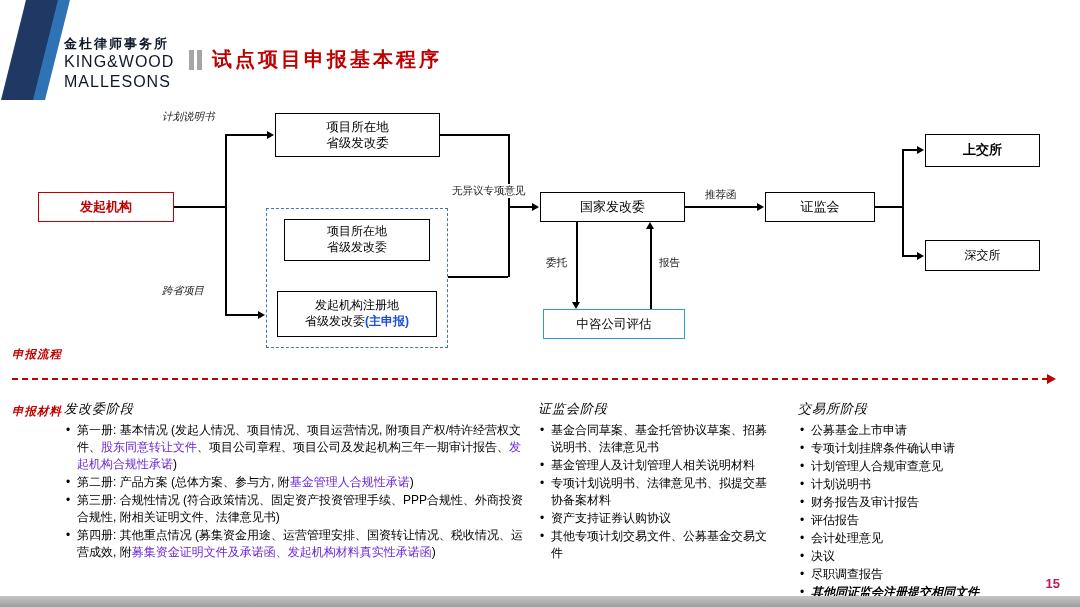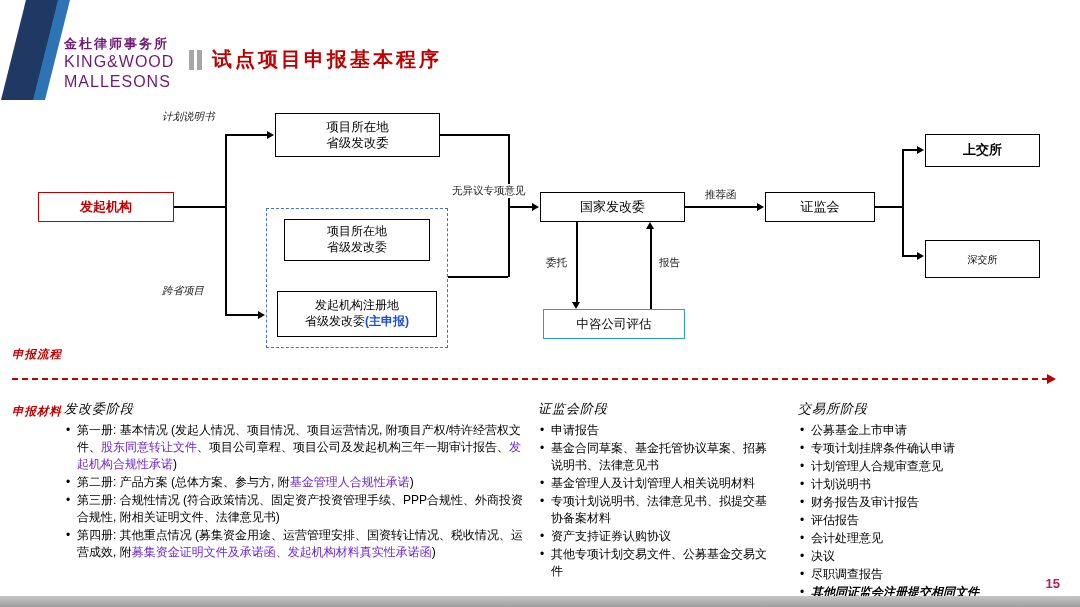--- a/index.html
+++ b/index.html
@@ -4,21 +4,21 @@
 <style>
   html,body{margin:0;padding:0;background:#fff;}
   .slide{position:relative;width:1080px;height:607px;background:#fff;overflow:hidden;
          font-family:"Liberation Sans","DejaVu Sans",sans-serif;color:#000;}
 
   
   .deco-dark{position:absolute;left:14px;top:-4px;width:34px;height:104px;background:#1F3864;transform:skewX(-14deg);}
   .deco-light{position:absolute;left:46px;top:-4px;width:12px;height:104px;background:#2E74B5;transform:skewX(-14deg);}
 
   
-  .logo{position:absolute;left:64px;top:36px;color:#701a75;line-height:1.25;}
+  .logo{position:absolute;left:64px;top:36px;color:#0f172a;line-height:1.25;}
   .logo-cn{font-size:13px;font-weight:bold;letter-spacing:2px;}
   .logo-en{font-size:16px;letter-spacing:1px;}
 
   
   .title-row{position:absolute;left:189px;top:46px;display:flex;align-items:center;}
   .tbar{display:inline-block;width:5px;height:20px;background:#A6A6A6;margin-right:3px;}
   .tbar:nth-child(2){margin-right:10px;}
   .title{font-size:20px;font-weight:bold;color:#C00000;letter-spacing:3px;margin:0;}
 
   
@@ -99,21 +99,21 @@
     </div>
 
     <div class="box" style="left:540px;top:192px;width:145px;height:30px;font-size:13px;">国家发改委</div>
 
     <div class="box box-blueborder" style="left:543px;top:309px;width:142px;height:30px;">中咨公司评估</div>
 
     <div class="box" style="left:765px;top:192px;width:110px;height:30px;font-size:13px;">证监会</div>
 
     <div class="box" style="left:925px;top:134px;width:115px;height:33px;font-size:13px;font-weight:bold;">上交所</div>
 
-    <div class="box" style="left:925px;top:240px;width:115px;height:38px;font-size:10px;">深交所</div>
+    <div class="box" style="left:925px;top:240px;width:115px;height:31px;font-size:12px;">深交所</div>
 
     <div class="hline" style="left:174px;top:206px;width:51px;"></div>
     <div class="vline" style="left:225px;top:135px;height:180px;"></div>
     <div class="hline" style="left:225px;top:134px;width:43px;"></div>
     <div class="arr arr-r" style="left:267px;top:131px;"></div>
     <div class="hline" style="left:225px;top:314px;width:34px;"></div>
     <div class="arr arr-r" style="left:258px;top:311px;"></div>
 
     <div class="hline" style="left:440px;top:134px;width:68px;"></div>
     <div class="hline" style="left:448px;top:276px;width:60px;"></div>
@@ -157,21 +157,20 @@
       <li><span>第一册: 基本情况 (发起人情况、项目情况、项目运营情况, 附项目产权/特许经营权文件、</span><span class="seg-r">股东同意转让文件</span><span>、项目公司章程、项目公司及发起机构三年一期审计报告、</span><span class="seg-r">发起机构合规性承诺</span><span>)</span></li>
       <li><span>第二册: 产品方案 (总体方案、参与方, 附</span><span class="seg-r">基金管理人合规性承诺</span><span>)</span></li>
       <li><span>第三册: 合规性情况 (符合政策情况、固定资产投资管理手续、PPP合规性、外商投资合规性, 附相关证明文件、法律意见书)</span></li>
       <li><span>第四册: 其他重点情况 (募集资金用途、运营管理安排、国资转让情况、税收情况、运营成效, 附</span><span class="seg-r">募集资金证明文件及承诺函、发起机构材料真实性承诺函</span><span>)</span></li>
     </ul>
   </div>
 
   <div class="col col2">
     <div class="col-h">证监会阶段</div>
     <ul>
-      <li><span>申请报告</span></li>
       <li><span>基金合同草案、基金托管协议草案、招募说明书、法律意见书</span></li>
       <li><span>基金管理人及计划管理人相关说明材料</span></li>
       <li><span>专项计划说明书、法律意见书、拟提交基协备案材料</span></li>
       <li><span>资产支持证券认购协议</span></li>
       <li><span>其他专项计划交易文件、公募基金交易文件</span></li>
     </ul>
   </div>
 
   <div class="col col3">
     <div class="col-h">交易所阶段</div>

